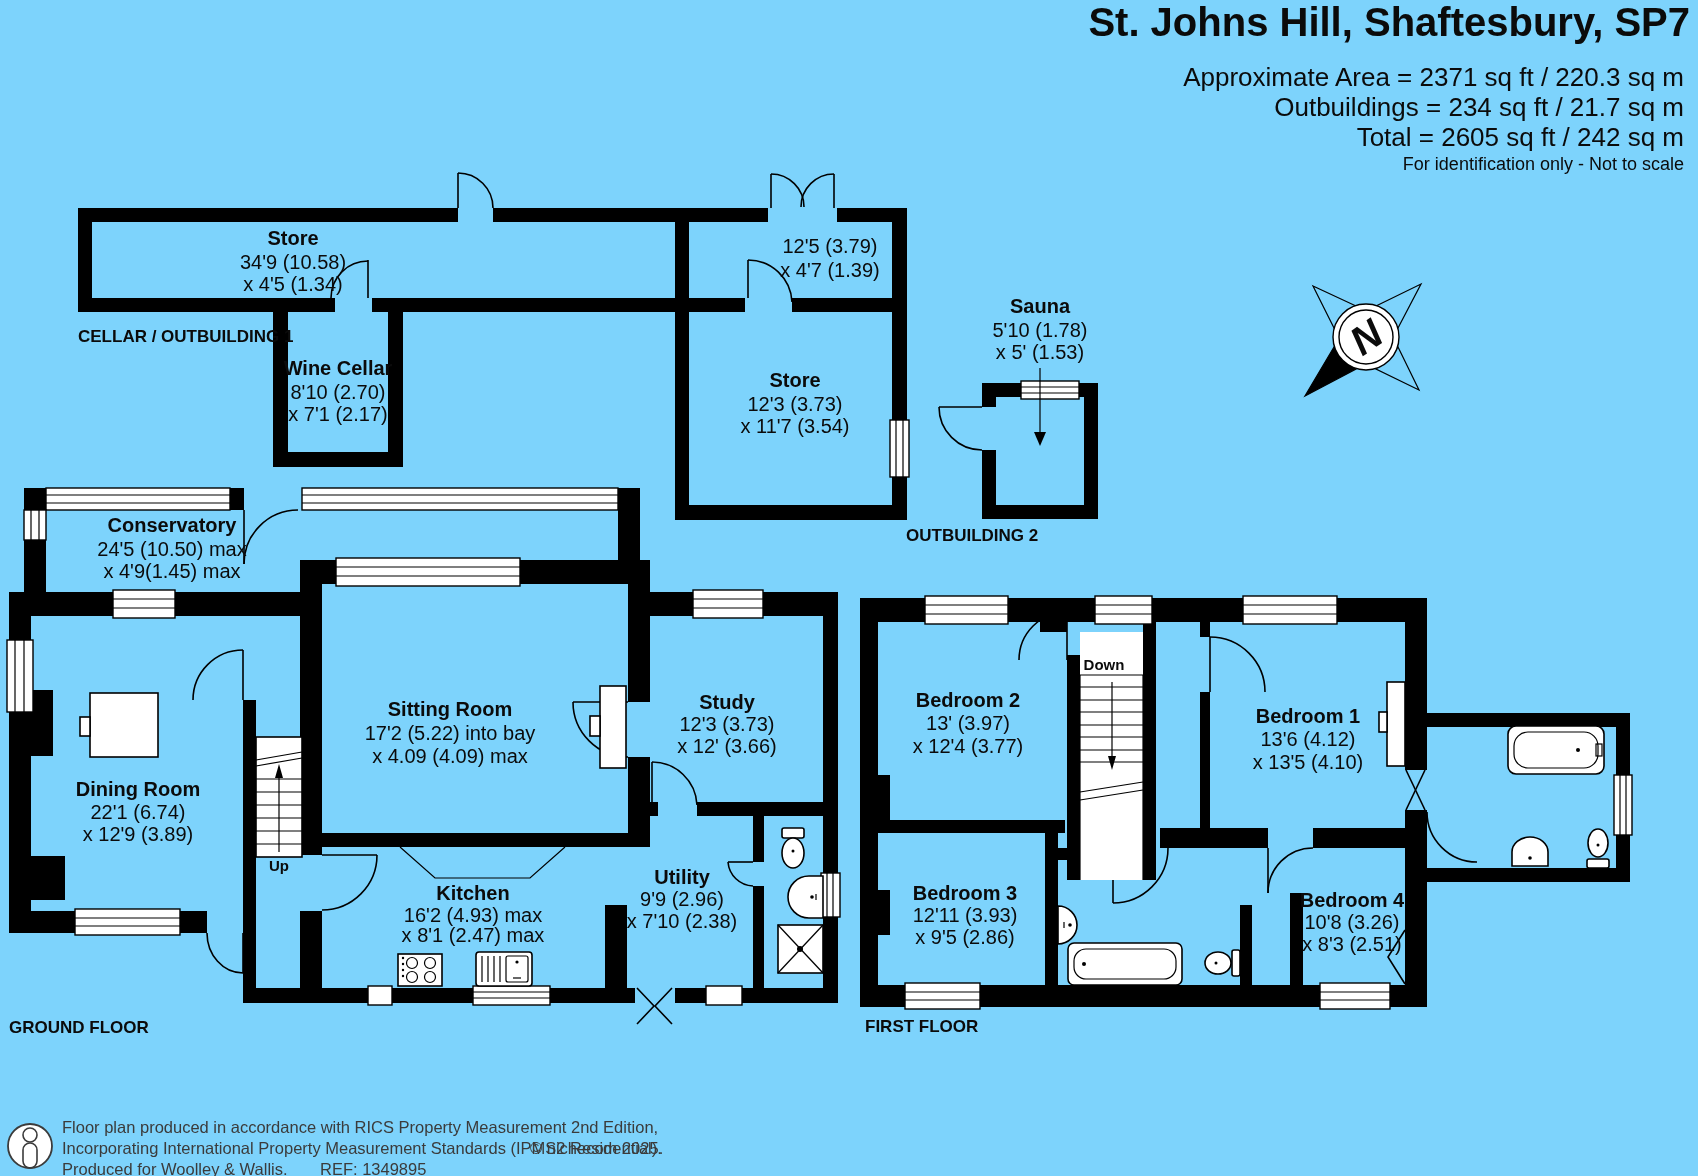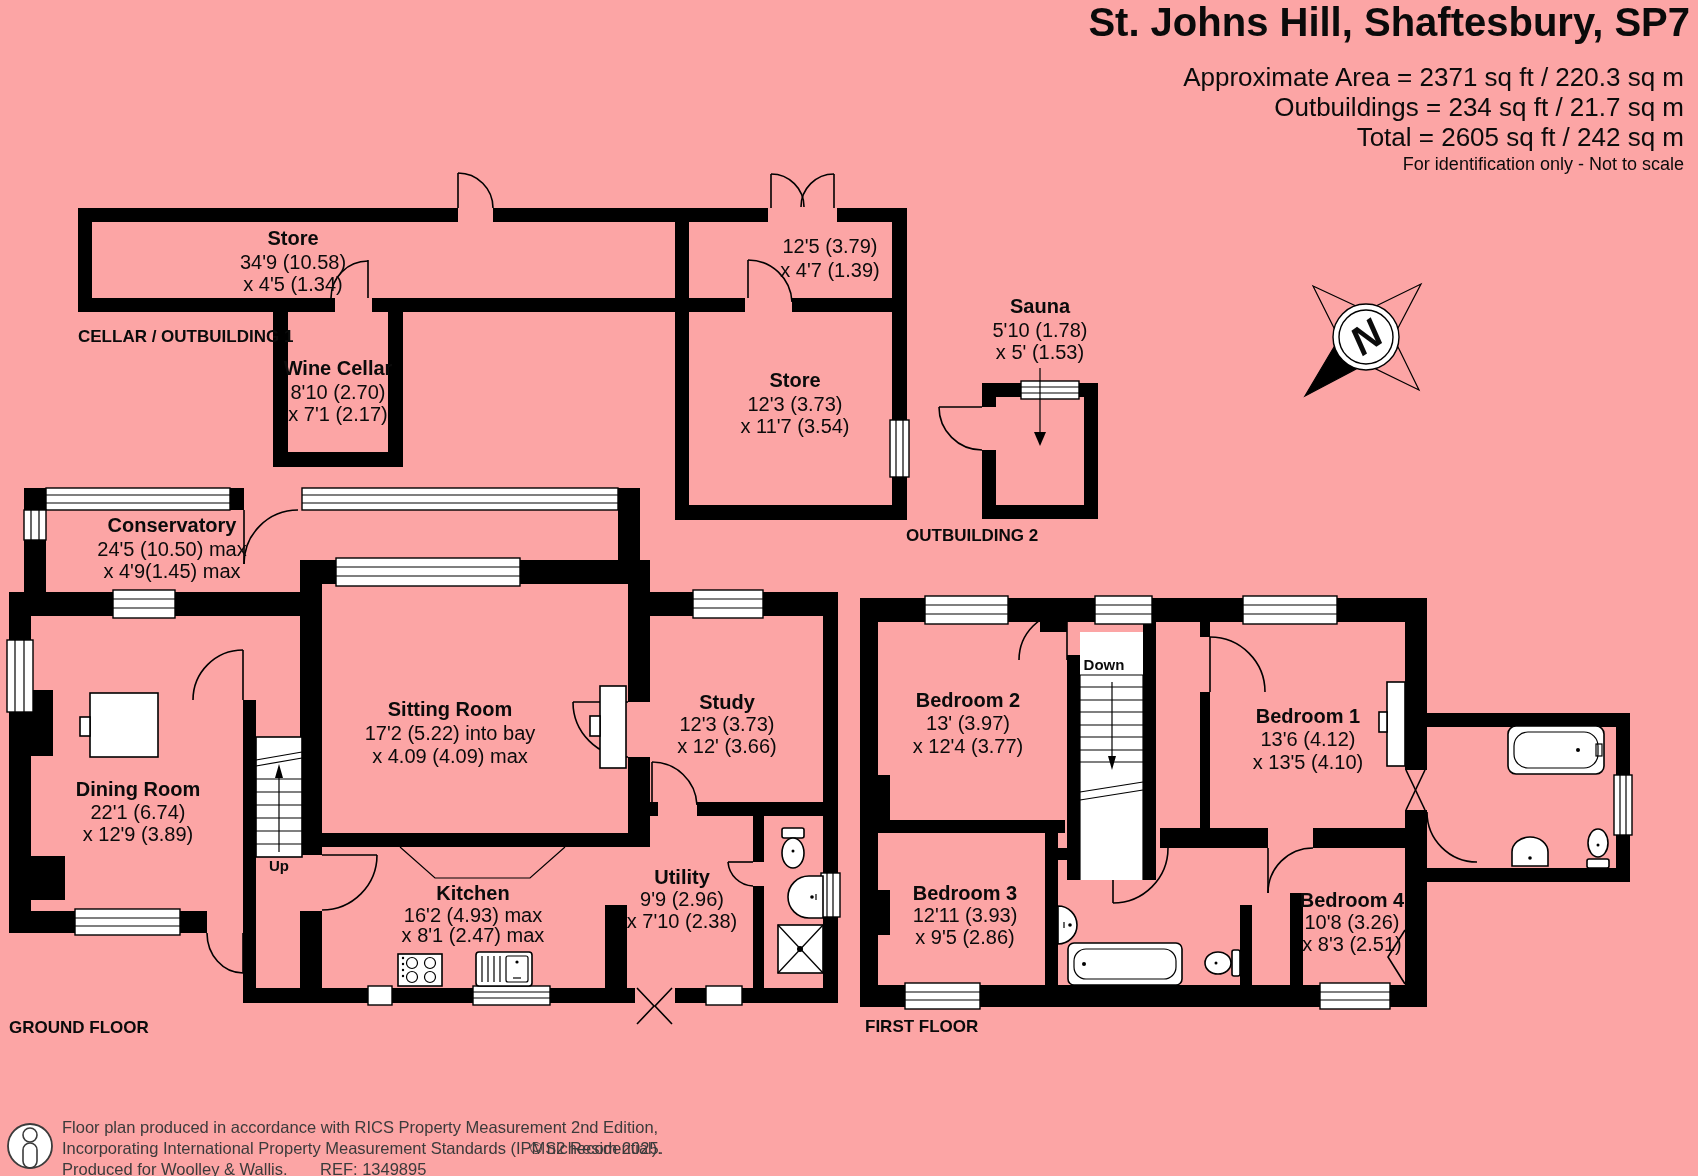--- a/index.html
+++ b/index.html
@@ -1,16 +1,16 @@
 <!DOCTYPE html>
 <html><head>
 <meta charset="utf-8">
 <style>
   html,body{margin:0;padding:0;background:#fff;}
-  #page{position:relative;width:1698px;height:1176px;background:#fca5a5;overflow:hidden;
+  #page{position:relative;width:1698px;height:1176px;background:#7dd3fc;overflow:hidden;
         font-family:"Liberation Sans", sans-serif;}
   svg{display:block;}
   .wall{fill:#000;stroke:none;}
   .ln{stroke:#000;stroke-width:1.6;fill:none;}
   .thin{stroke:#000;stroke-width:1.2;fill:none;}
   .win{fill:#fff;stroke:#000;stroke-width:1.4;}
   .fx{fill:#fff;stroke:#000;stroke-width:1.6;}
   text{fill:#0b0b0b;}
   .rn{font-size:20px;font-weight:700;text-anchor:middle;}
   .rd{font-size:20px;font-weight:400;text-anchor:middle;}

